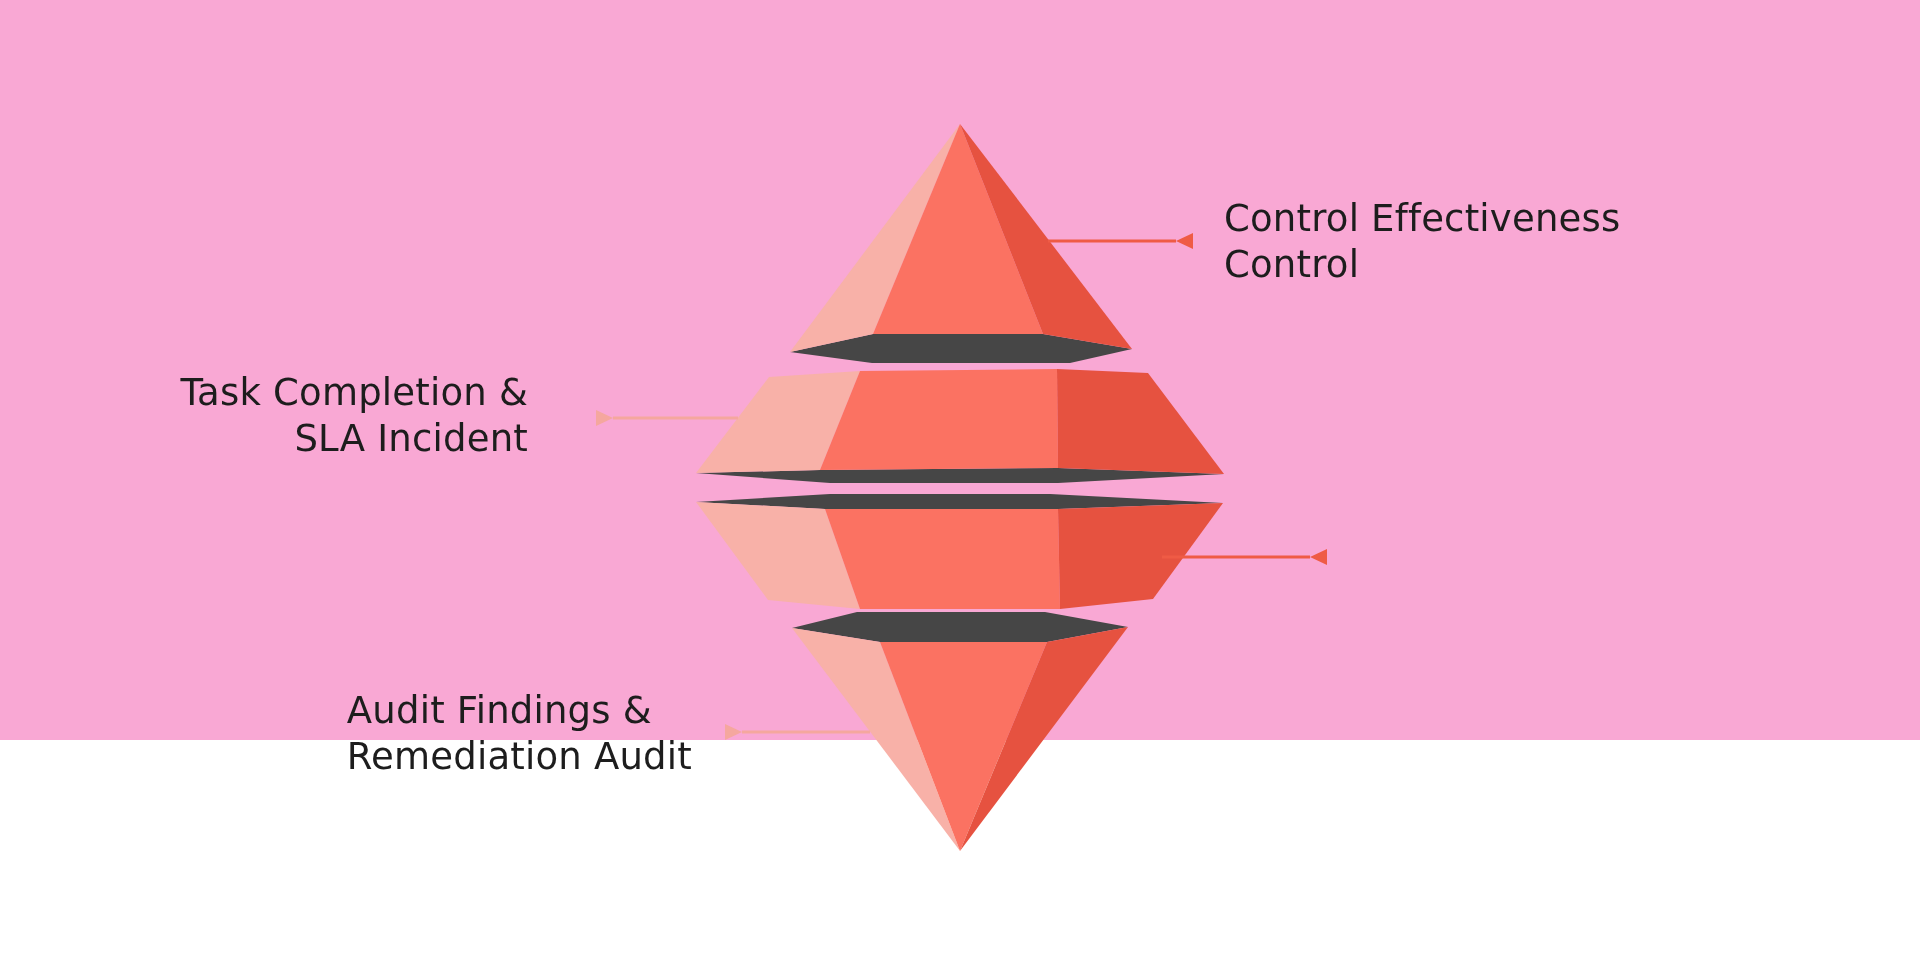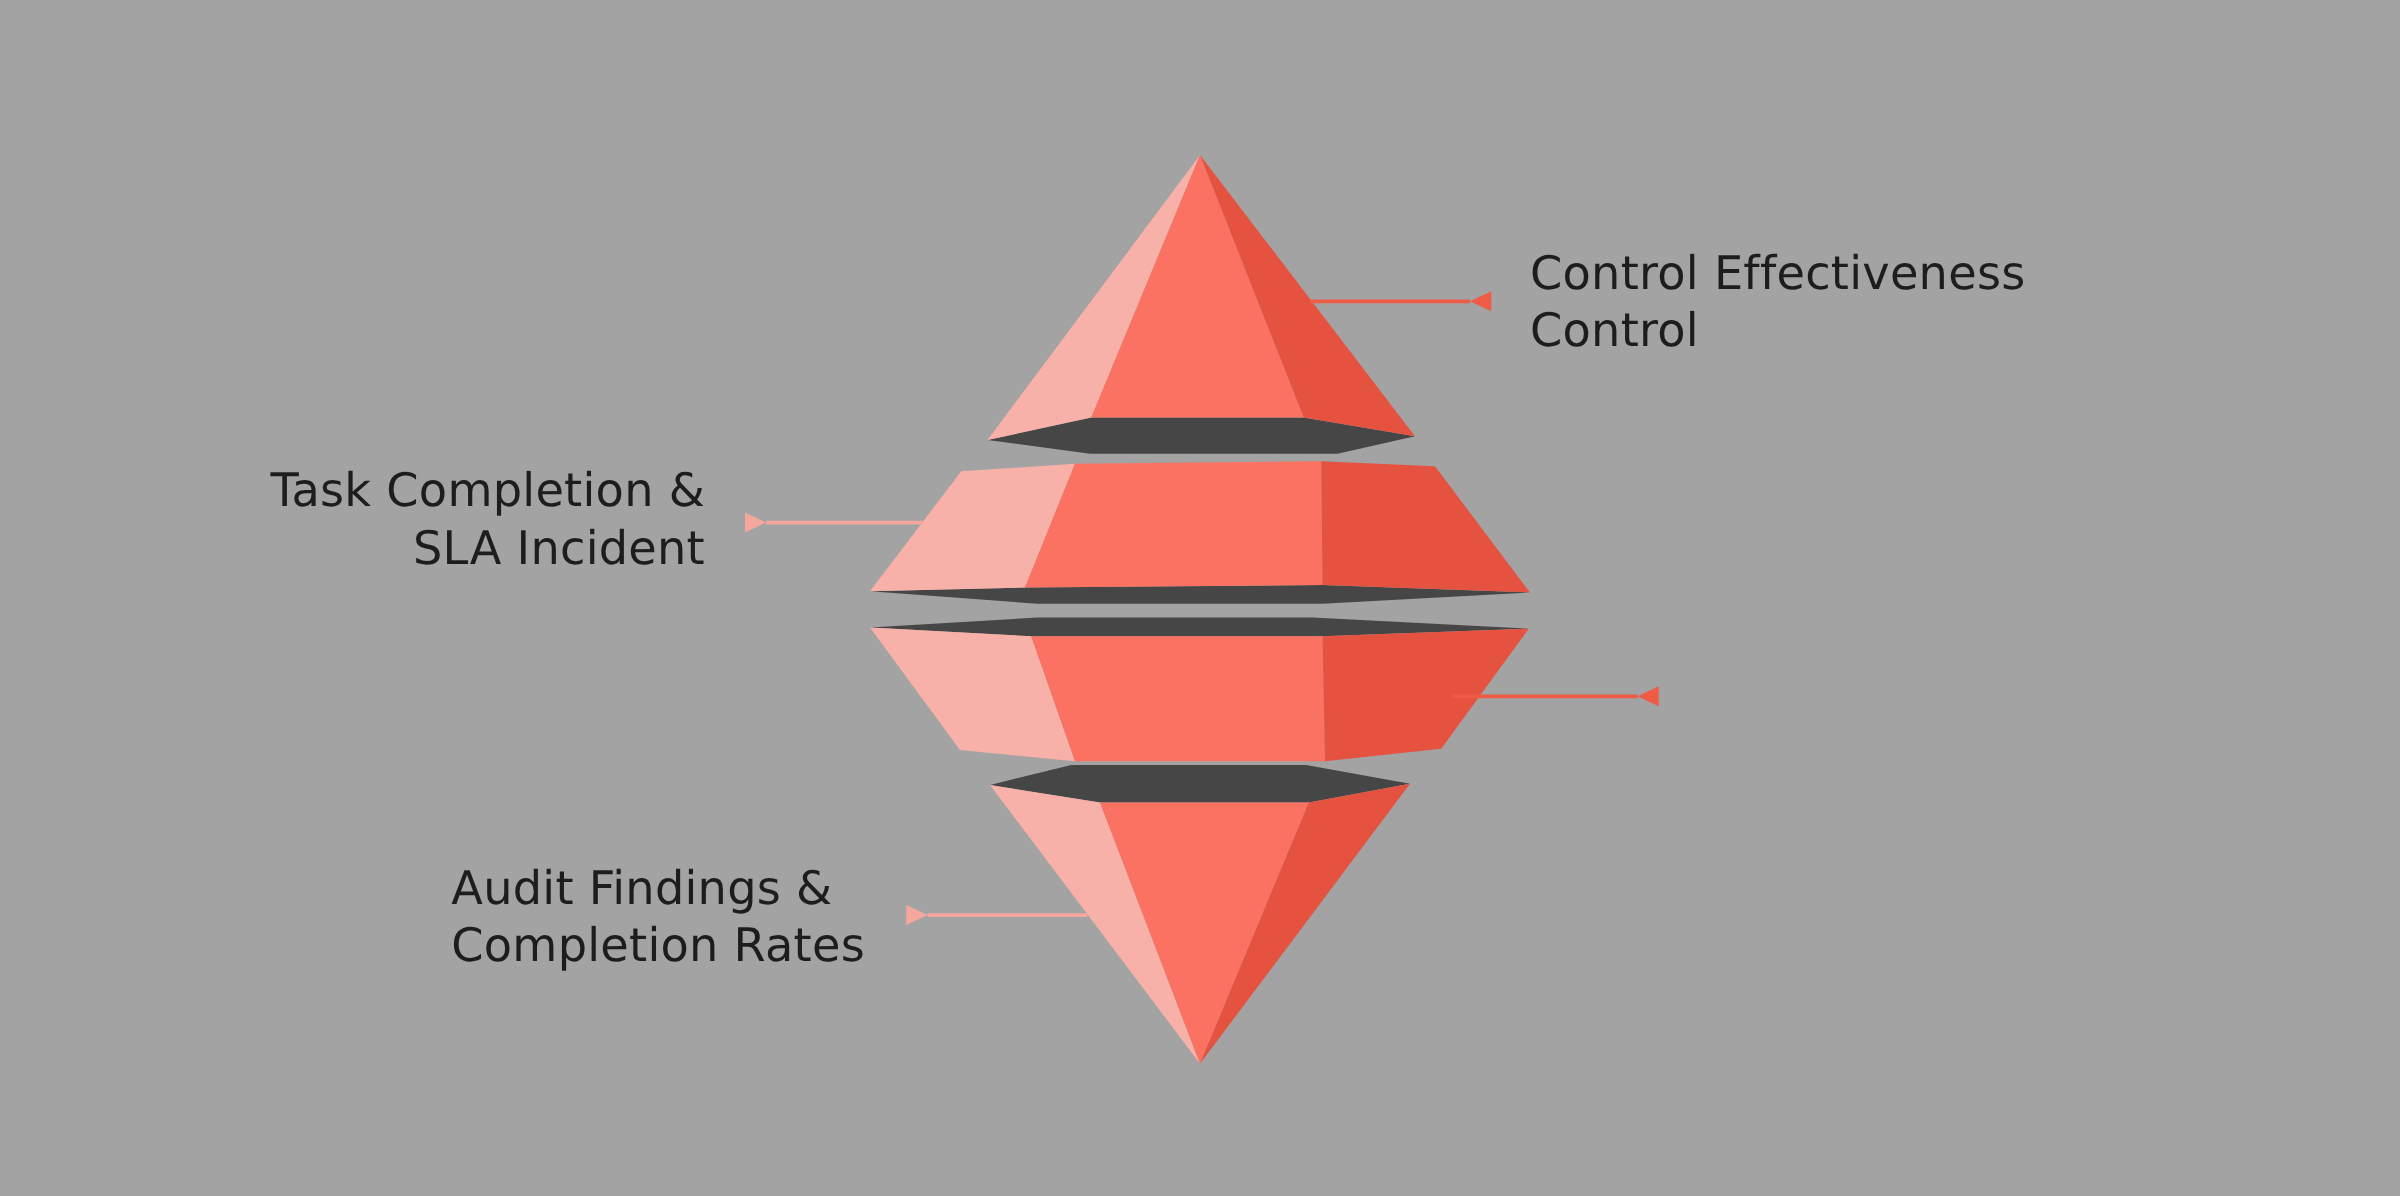--- a/index.html
+++ b/index.html
@@ -9,22 +9,22 @@
   }
   body {
     width: 1920px;
     height: 957px;
     overflow: hidden;
     font-family: "DejaVu Sans", "Liberation Sans", sans-serif;
   }
   .stage {
     position: relative;
     width: 1920px;
-    height: 957px;
-    background: #a3a3a3;
+    height: 740px;
+    background: #f9a8d4;
   }
   .stage svg {
     position: absolute;
     left: 0;
     top: 0;
     width: 1920px;
     height: 957px;
     display: block;
   }
   .label {
@@ -67,23 +67,23 @@
       <polygon points="1310,557 1327,549 1327,565" fill="#EF5B45"></polygon>
       <line x1="742" y1="732" x2="870" y2="732" stroke="#F5A79E" stroke-width="3"></line>
       <polygon points="742,732 725,724 725,740" fill="#F5A79E"></polygon>
     </svg>
 
   <div class="label" style="top: 196px; color: rgb(29, 29, 29); left: 1224px; text-align: left;">
     <span>Control Effectiveness</span>
     <span>Control</span>
   </div>
 
-  <div class="label" style="top: 370px; color: rgb(29, 29, 29); right: 1356px; text-align: right;">
+  <div class="label" style="top: 370px; color: rgb(29, 29, 29); right: 1392px; text-align: right;">
     <span>Task Completion &amp;</span>
     <span>SLA Incident</span>
   </div>
 
 
   <div class="label" style="top: 688px; color: rgb(29, 29, 29); right: 1228px; ">
     <span>Audit Findings &amp;</span>
-    <span>Completion Rates</span>
+    <span>Remediation Audit</span>
   </div>
 </div>
 
 </body></html>

